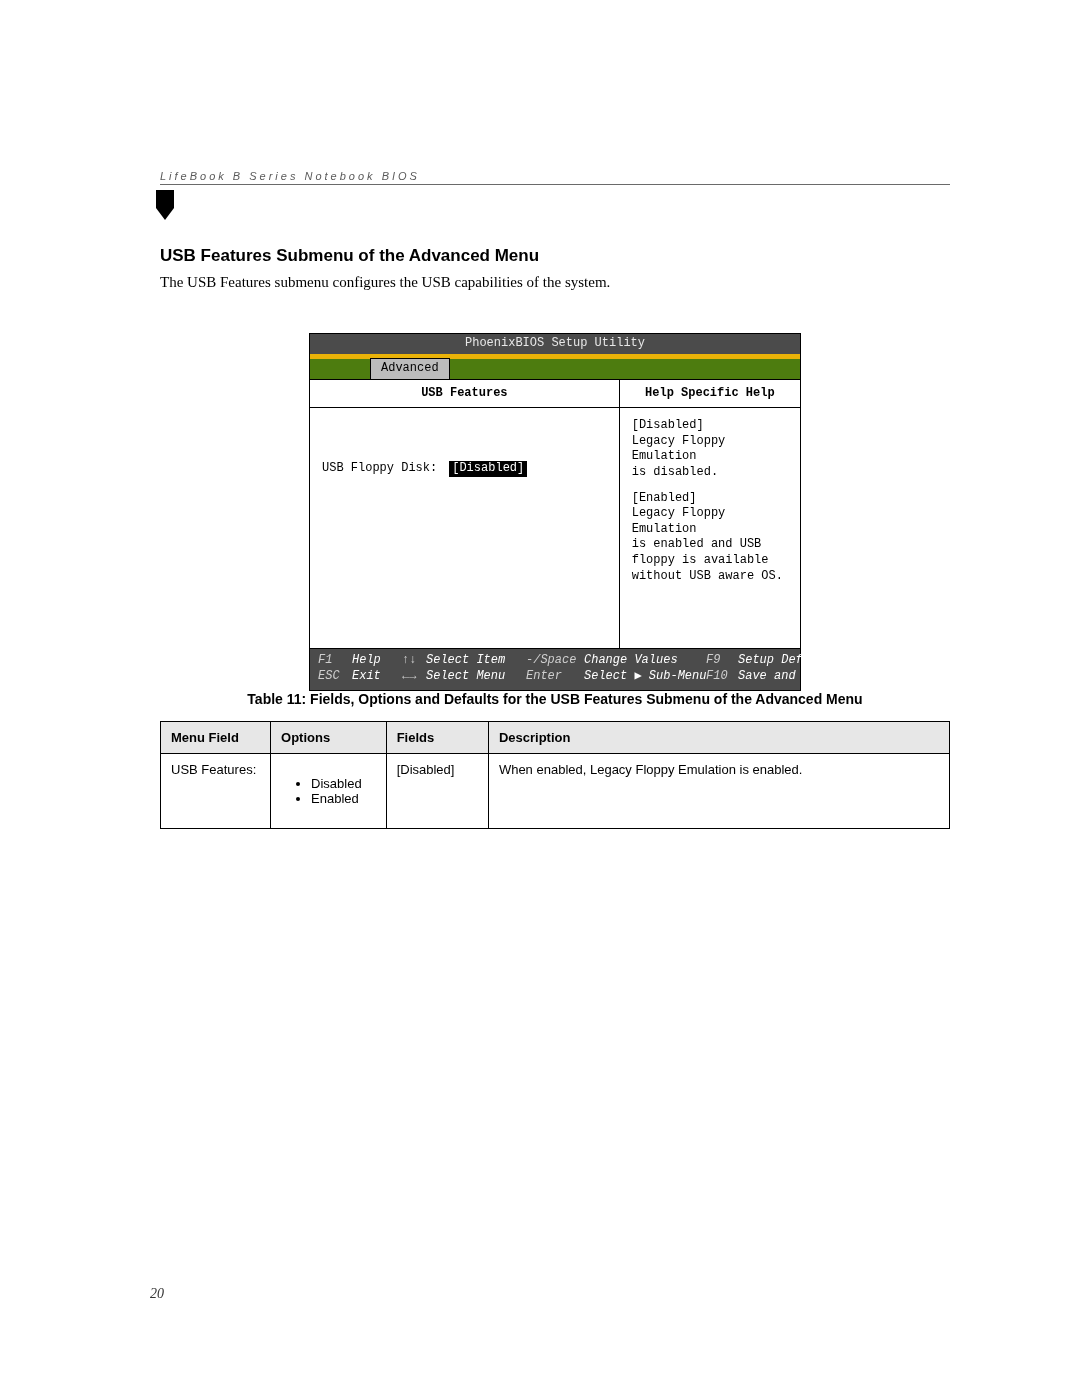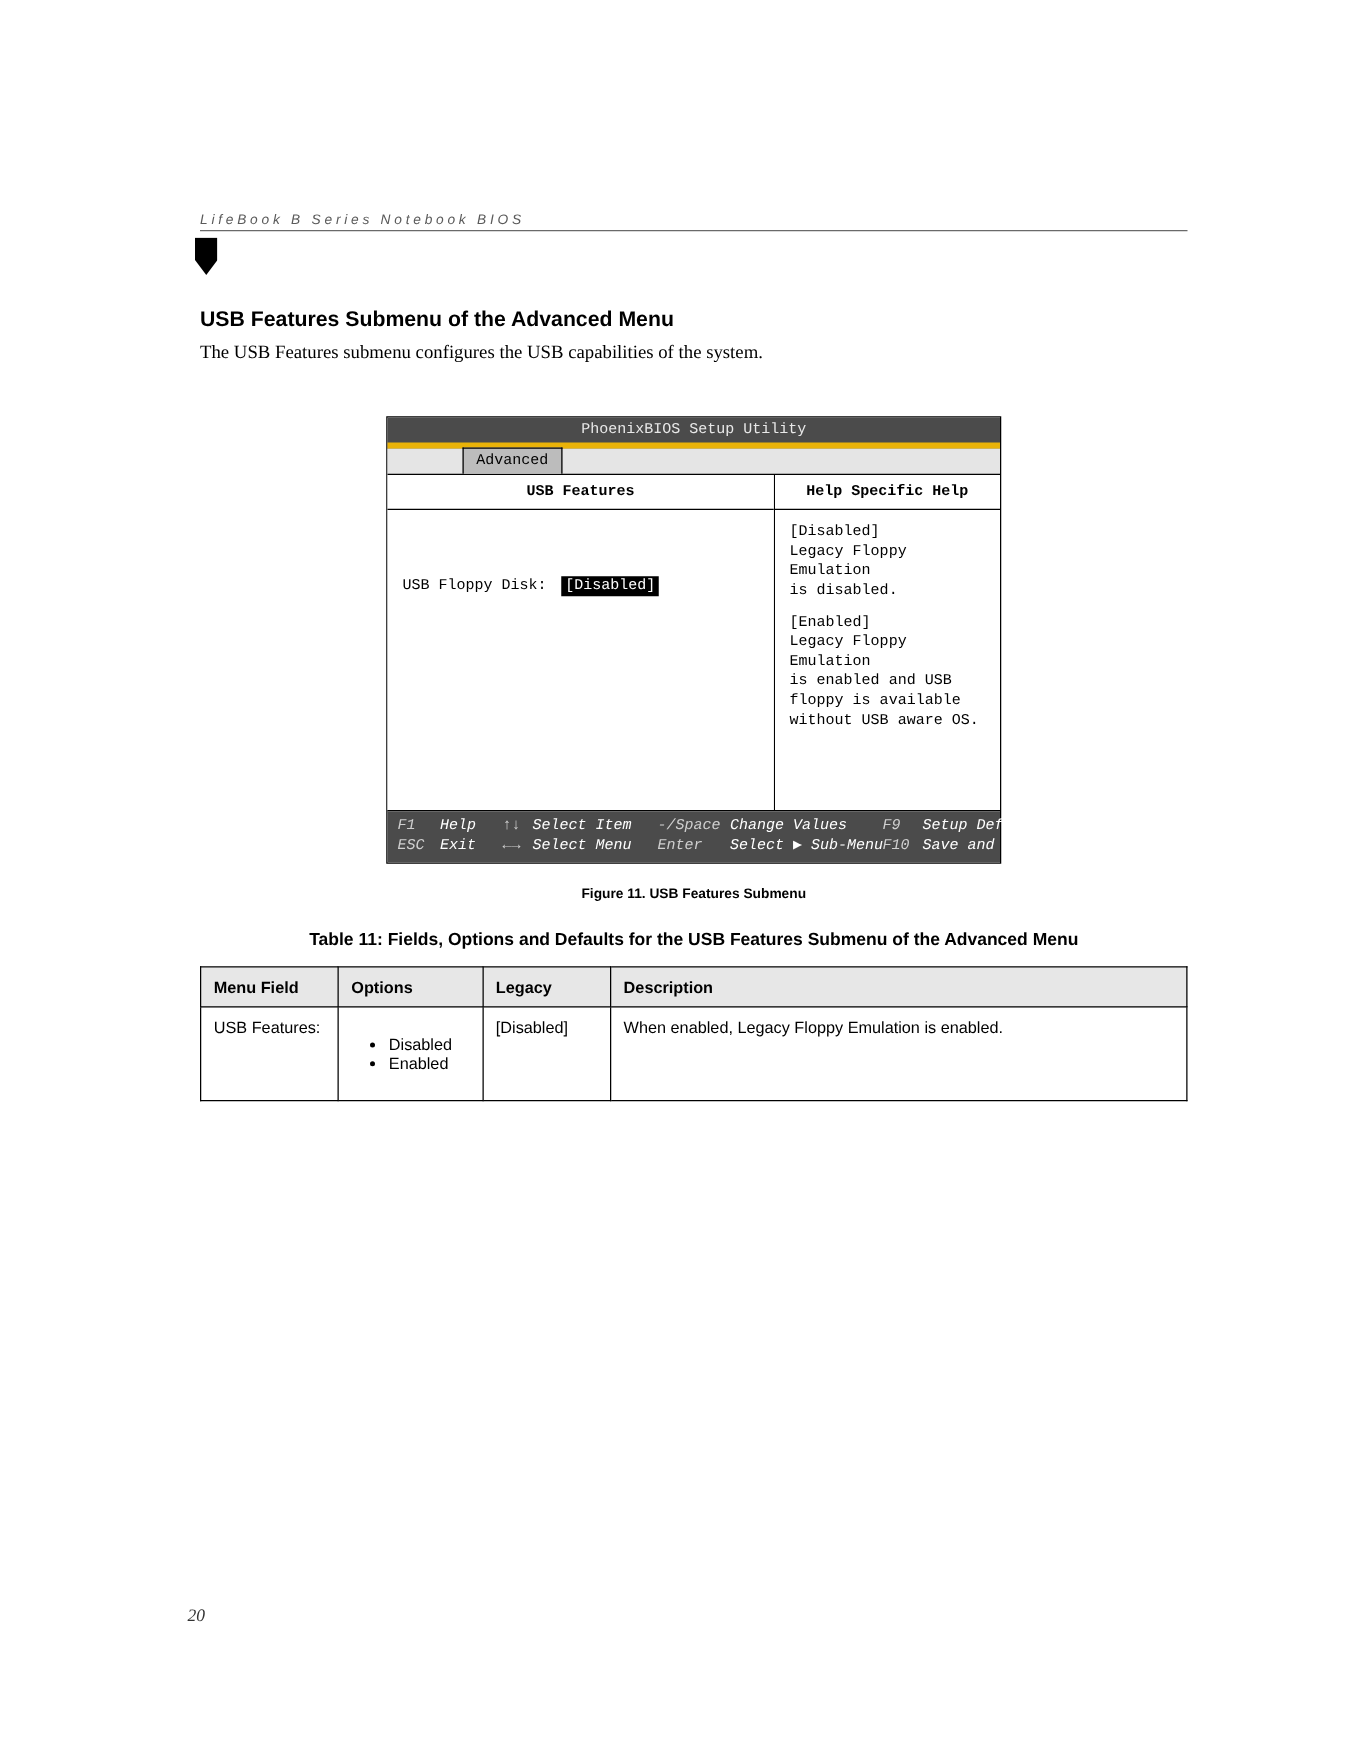--- a/index.html
+++ b/index.html
@@ -67,21 +67,21 @@
     border: 1px solid #000;
   }
   .bios-titlebar {
     background: #4b4b4b;
     color: #e8e8e8;
     text-align: center;
     padding: 2px 0;
     border-bottom: 5px solid #eab308;
   }
   .bios-tabs {
-    background: #e5e5e5;
+    background: #4d7c0f;
     display: flex;
     align-items: flex-end;
     height: 20px;
     border-bottom: 1px solid #000;
   }
   .bios-tab {
     background: #bcbcbc;
     color: #000;
     padding: 2px 10px;
     margin-left: 60px;
@@ -260,36 +260,35 @@
           <span class="fcell bk" style="width:20px">←→</span>
           <span class="fcell bv" style="width:96px">Select Menu</span>
           <span class="fcell bk" style="width:54px">Enter</span>
           <span class="fcell bv" style="width:118px">Select ▶ Sub-Menu</span>
           <span class="fcell bk" style="width:28px">F10</span>
           <span class="fcell bv">Save and Exit</span>
         </div>
       </div>
     </div>
 
-    <div class="fig-caption">Figure 11.  USB Features Submenu</div>
 
     <div class="table-caption">Table 11: Fields, Options and Defaults for the USB Features Submenu of the Advanced Menu</div>
 
     <table class="opts">
       <colgroup>
         <col style="width:14%">
         <col style="width:14%">
         <col style="width:13%">
         <col style="width:59%">
       </colgroup>
       <thead>
         <tr>
           <th>Menu Field</th>
           <th>Options</th>
-          <th>Legacy</th>
+          <th>Fields</th>
           <th>Description</th>
         </tr>
       </thead>
       <tbody>
         <tr>
           <td>USB Features:</td>
           <td>
             <ul class="opt-bullet-list">
               <li>Disabled</li>
               <li>Enabled</li>

